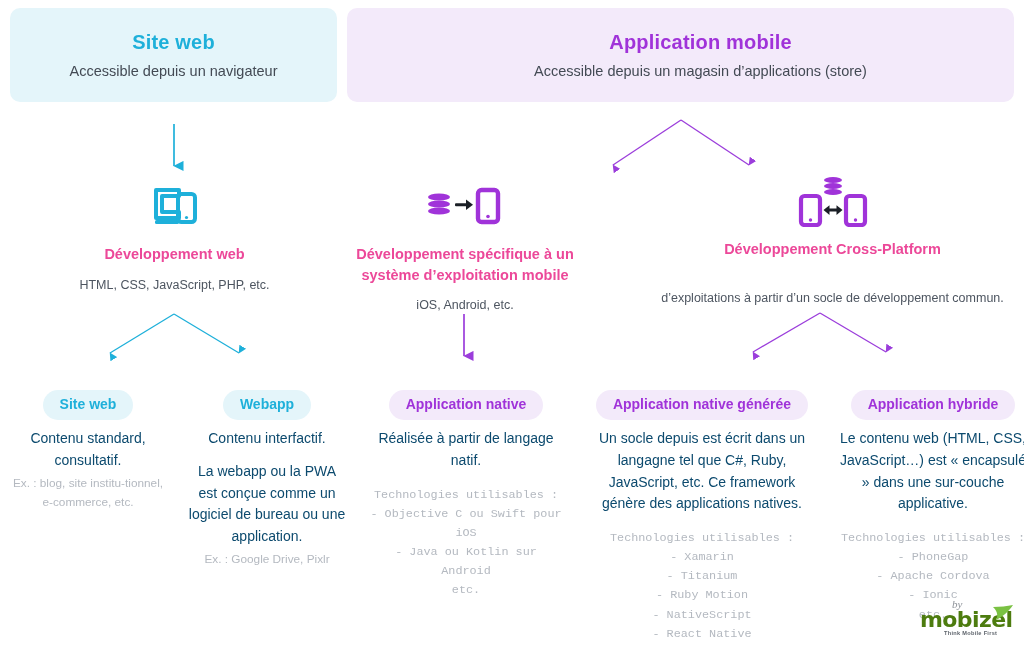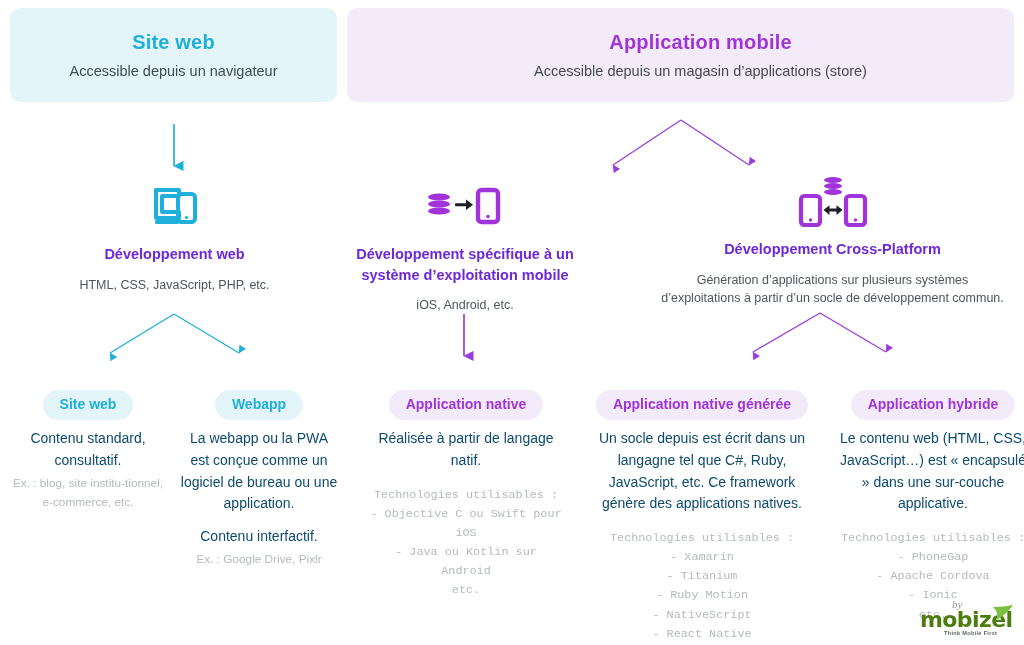--- a/index.html
+++ b/index.html
@@ -65,21 +65,21 @@
   .branch-icon {
     height: 52px;
     display: flex;
     align-items: center;
     justify-content: center;
     margin-bottom: 12px;
   }
   .branch-title {
     font-size: 14.5px;
     font-weight: bold;
-    color: #6d28d9;
+    color: #ec4899;
     line-height: 1.42;
   }
   .branch-sub {
     font-size: 12.5px;
     color: #4d5560;
     line-height: 1.5;
     margin-top: 11px;
   }
 
   #branch-web    { left: 42px;  top: 180px; width: 265px; }
@@ -119,21 +119,21 @@
   }
   .leaf-ex {
     font-size: 11.8px;
     color: #b4b9c0;
     line-height: 1.62;
     margin-top: 2px;
   }
 
   #leaf-siteweb  { left: 8px;   top: 390px; width: 160px; }
   #leaf-webapp   { left = 0;    }
-  #leaf-webapp   { left: 180px; top: 390px; width: 158px; }
+  #leaf-webapp   { left: 188px; top: 390px; width: 158px; }
   #leaf-native   { left: 368px; top: 390px; width: 196px; }
   #leaf-generee  { left: 588px; top: 390px; width: 228px; }
   #leaf-hybride  { left: 840px; top: 390px; width: 186px; }
 
   
   #logo {
     position: absolute;
     left: 918px; top: 598px;
     width: 98px; height: 42px;
   }
@@ -254,36 +254,36 @@
         <circle cx="68.5" cy="45" r="1.7" fill="#a033d9"></circle>
         <g fill="#1b1f26">
           <rect x="41" y="33.6" width="10" height="2.9" rx="1"></rect>
           <path d="M42.5 30.2 L36.5 35.1 L42.5 40 Z"></path>
           <path d="M49.5 30.2 L55.5 35.1 L49.5 40 Z"></path>
         </g>
       </svg>
     </div>
     <div class="branch-title">Développement Cross-Platform</div>
     <div class="branch-sub">
-      <span>Génération d’applications sur plusieurs systèmes</span><br>
+      <br>
       <span>d’exploitations à partir d’un socle de développement commun.</span>
     </div>
   </div>
 
   <div class="leaf" id="leaf-siteweb">
     <div class="pill cyan">Site web</div>
     <div class="leaf-desc">Contenu standard, consultatif.</div>
     <div class="leaf-ex">Ex. : blog, site institu-tionnel, e-commerce, etc.</div>
   </div>
 
   <div class="leaf" id="leaf-webapp">
     <div class="pill cyan">Webapp</div>
     <div class="leaf-desc">
+      <p>Contenu interfactif.</p>
       <p>La webapp ou la PWA est conçue comme un logiciel de bureau ou une application.</p>
-      <p>Contenu interfactif.</p>
     </div>
     <div class="leaf-ex">Ex. : Google Drive, Pixlr</div>
   </div>
 
   <div class="leaf" id="leaf-native">
     <div class="pill purple">Application native</div>
     <div class="leaf-desc">Réalisée à partir de langage natif.</div>
     <div class="leaf-tech">
       <div>Technologies utilisables :</div>
       <div>- Objective C ou Swift pour iOS</div>

